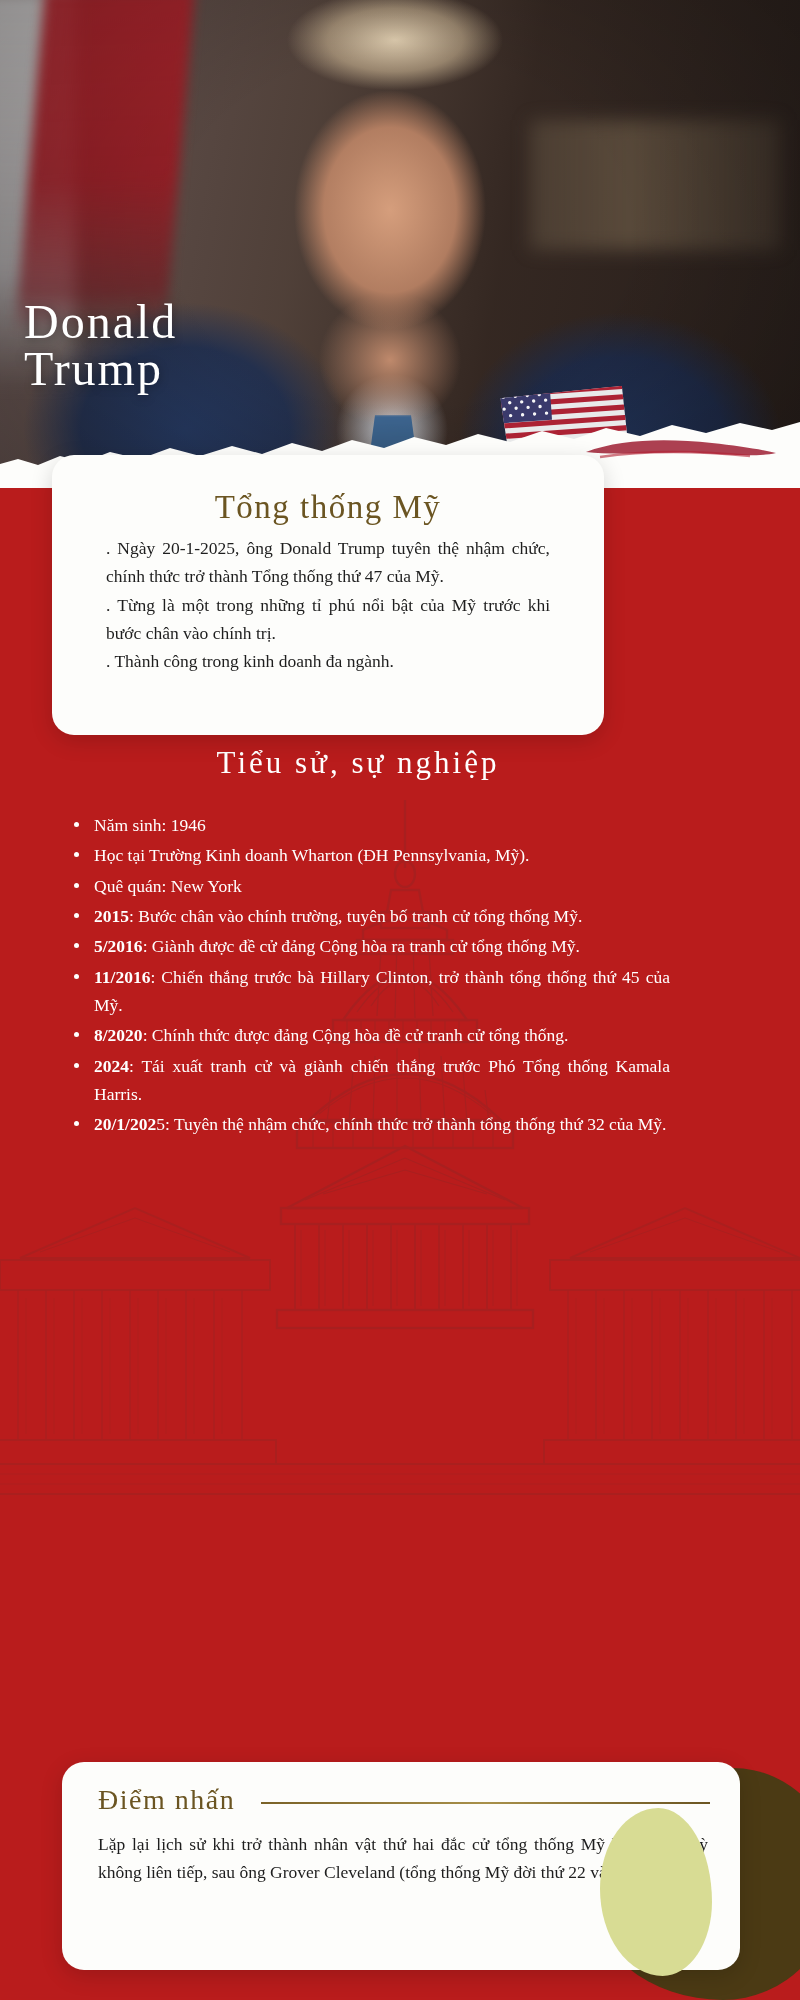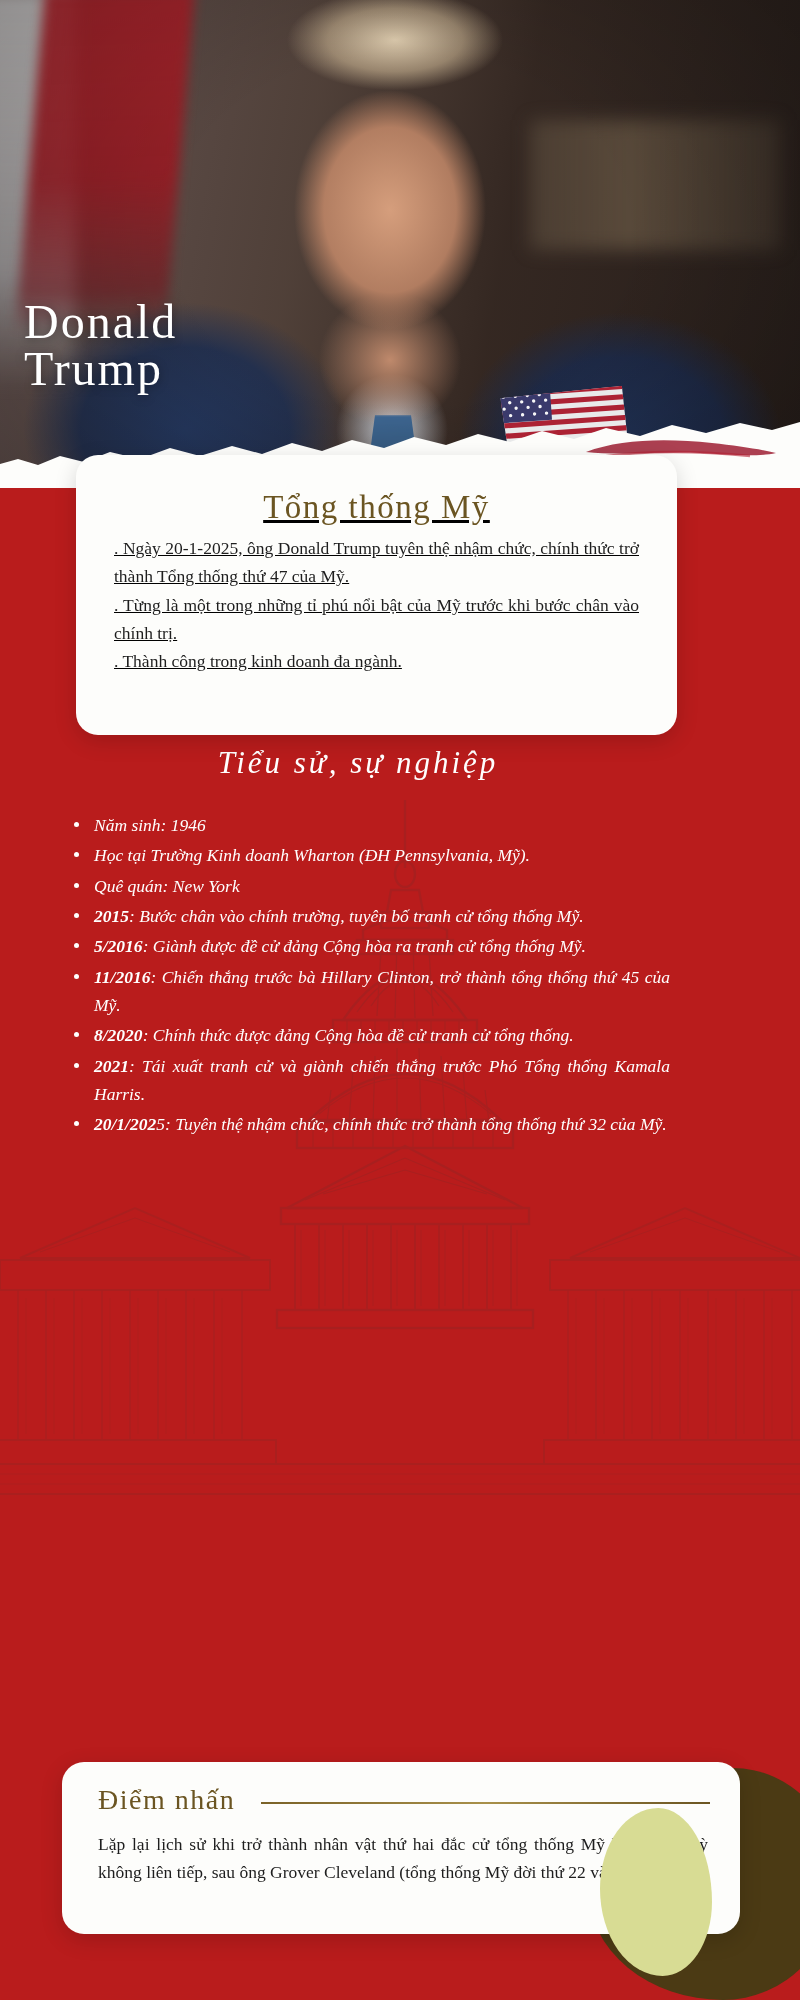--- a/index.html
+++ b/index.html
@@ -149,57 +149,55 @@
   }
 
   
   .card {
     position: absolute;
     background: #fdfdfb;
     border-radius: 22px;
     z-index: 10;
   }
   #card-president {
-    left: 76px;
+    left: 52px;
     top: 455px;
-    width: 601px;
+    width: 552px;
     height: 280px;
     box-shadow: 0 6px 22px rgba(0,0,0,0.16);
-    text-decoration: underline;
   }
   .card-title-gold {
     color: #6b5522;
     font-size: 33px;
     letter-spacing: 1.5px;
     text-align: center;
     font-weight: 400;
   }
   #card-president .card-title-gold {
     padding-top: 34px;
     padding-bottom: 8px;
   }
   .card-body {
     color: #1e1e1e;
     font-size: 17.5px;
     line-height: 1.62;
     text-align: justify;
     text-justify: inter-word;
-    padding: 0 38px;
+    padding: 0 54px;
   }
   .card-body p { text-align: justify; }
   .card-body p:last-child { text-align-last: left; }
 
   
   #section-bio {
     position: absolute;
     left: 0;
     top: 745px;
     width: 716px;
     z-index: 6;
-    font-style: italic;
   }
   .section-heading {
     color: #ffffff;
     font-size: 31px;
     letter-spacing: 3px;
     text-align: center;
     font-weight: 400;
     padding-bottom: 14px;
   }
   .bio-list {
@@ -227,21 +225,21 @@
     border-radius: 50%;
     background: #ffffff;
   }
   .bio-list li b { font-weight: 700; }
 
   
   #card-highlight {
     left: 62px;
     top: 1762px;
     width: 678px;
-    height: 172px;
+    height: 208px;
     box-shadow: 0 6px 22px rgba(0,0,0,0.16);
     z-index: 12;
   }
   .hl-head {
     display: flex;
     align-items: center;
     gap: 0;
     padding: 22px 30px 4px 36px;
   }
   .hl-head .t {
@@ -509,21 +507,21 @@
   <div id="section-bio">
     <div class="section-heading">Tiểu sử, sự nghiệp</div>
     <ul class="bio-list" id="bio-list">
         <li><span>Năm sinh: 1946</span></li>
         <li><span>Học tại Trường Kinh doanh Wharton (ĐH Pennsylvania, Mỹ).</span></li>
         <li><span>Quê quán: New York</span></li>
         <li><b>2015</b><span>: Bước chân vào chính trường, tuyên bố tranh cử tổng thống Mỹ.</span></li>
         <li><b>5/2016</b><span>: Giành được đề cử đảng Cộng hòa ra tranh cử tổng thống Mỹ.</span></li>
         <li><b>11/2016</b><span>: Chiến thắng trước bà Hillary Clinton, trở thành tổng thống thứ 45 của Mỹ.</span></li>
         <li><b>8/2020</b><span>: Chính thức được đảng Cộng hòa đề cử tranh cử tổng thống.</span></li>
-        <li><b>2021</b><span>: Tái xuất tranh cử và giành chiến thắng trước Phó Tổng thống Kamala Harris.</span></li>
+        <li><b>2024</b><span>: Tái xuất tranh cử và giành chiến thắng trước Phó Tổng thống Kamala Harris.</span></li>
         <li><b>20/1/202</b><span>5: Tuyên thệ nhậm chức, chính thức trở thành tổng thống thứ 32 của Mỹ.</span></li>
       </ul>
   </div>
 
   <div class="blob-brown"></div>
 
   <div class="card" id="card-highlight">
     <div class="hl-head">
       <div class="t">Điểm nhấn</div>
       <div class="hl-rule"></div>

